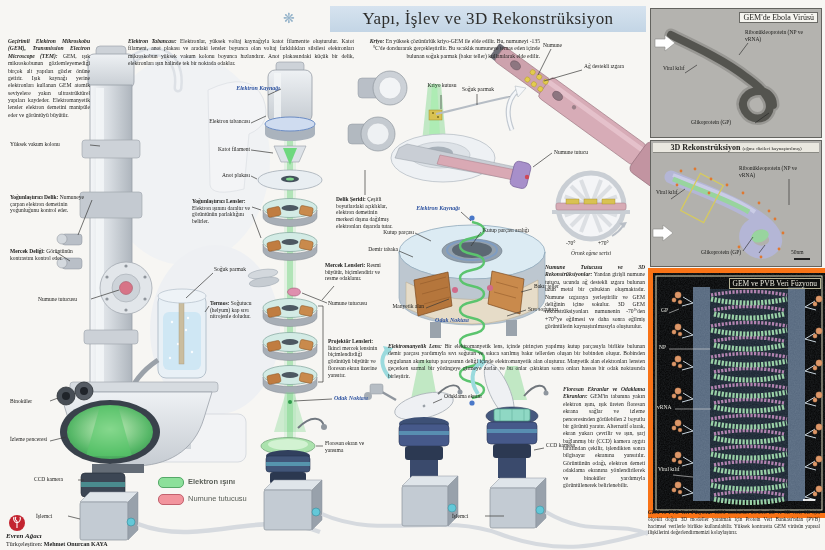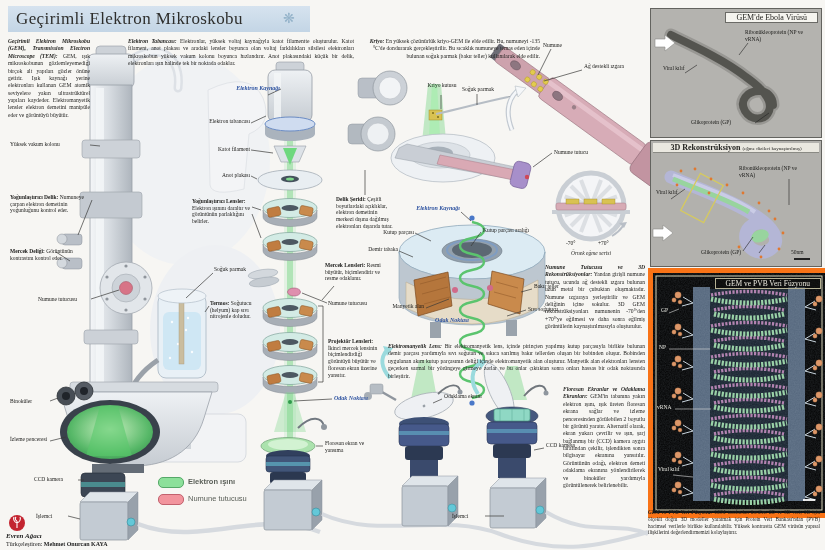--- a/index.html
+++ b/index.html
@@ -18,21 +18,21 @@
   .rt{text-align:right;}
   .ctr{text-align:center;}
   svg{display:block;}
   #art{position:absolute;left:0;top:0;z-index:1;}
   .layer{position:absolute;left:0;top:0;width:825px;height:550px;z-index:2;pointer-events:none;}
   .panel{position:absolute;z-index:2;overflow:hidden;}
   .panel .lbl{z-index:3;}
   #p-ebola{left:650px;top:8px;width:170px;height:128px;background:#b4b3af;border:1px solid #63635f;}
   #p-recon{left:650px;top:140px;width:170px;height:125px;background:#b2b1ad;border:1px solid #63635f;}
   #p-fusion{left:648px;top:268px;width:172px;height:240px;background:#000000;border:5px solid #f97316;}
-  .phead{position:absolute;background:#f5f4ef;border:1px solid #6a6a66;padding:0 10px;
+  .phead{position:absolute;background:#f5f4ef;border:1px solid #6a6a66;padding:0 3px;
          font-size:8px;color:#22221f;white-space:nowrap;}
   #recon-head{left:2px;top:2px;right:2px;background:rgba(238,236,228,.93);border:none;
               border-bottom:1px solid #8a8a84;text-align:center;font-size:8px;}
   #recon-head .sub{font-size:5px;font-weight:normal;}
   #fusion-head{right:4px;top:5px;color:#eceadf;background:rgba(15,15,12,.55);border:1px solid #b5b194;
                font-size:7.5px;}
   .wlbl{position:absolute;font-size:5.5px;line-height:1.2;color:#e9e9e2;}
   .legend-pill{position:absolute;width:24px;height:9px;border-radius:5px;z-index:2;}
   .legend-txt{position:absolute;font-family:"Liberation Sans",sans-serif;font-size:7.5px;color:#5a5f58;z-index:2;}
   .cap{position:absolute;font-size:5.2px;line-height:1.3;color:#1f1f1d;text-align:justify;z-index:2;}
@@ -357,24 +357,24 @@
         <path d="M477,94 L477,105"></path>
         <path d="M551,49 L538,75"></path>
       <path d="M582,70 L544,81"></path>
         <path d="M552,153 L533,167"></path>
       <path d="M442,399 L433,403"></path>
         <path d="M544,448 L534,450"></path>
         <path d="M485,516 L504,516"></path>
     </g>
   </svg>
 
-  <div class="band" style="left:8px;top:6px;width:302px;">
-    <span class="t">Geçirimli Elektron Mikroskobu</span>
+  <div class="flower" style="left:283px;top:10px;z-index:2;">❋</div>
+  <div class="band ctr" style="left:330px;top:6px;width:316px;">
+    <span class="t">Yapı, İşlev ve 3D Rekonstrüksiyon</span>
   </div>
-  <div class="flower" style="left:283px;top:10px;z-index:2;">❋</div>
 
   <div class="layer">
     <div class="par" style="left:8px;top:38px;width:82px;">
       <span class="b">Geçirimli Elektron Mikroskobu (GEM), Transmission Electron Microscope (TEM):</span> <span>GEM, ışık mikroskobunun gözlemleyemediği birçok alt yapıları gözler önüne getirir. Işık kaynağı yerine elektronları kullanan GEM atomik seviyelere yakın ultrastrüktürel yapıları kaydeder. Elektromanyetik lensler elektron demetini manipüle eder ve görüntüyü büyütür.</span></div>
     <div class="par" style="left:128px;top:38px;width:226px;">
       <span class="b">Elektron Tabancası:</span> <span>Elektronlar, yüksek voltaj kaynağıyla katot filamentte oluşturulur. Katot filament, anot plakası ve aradaki lensler boyunca olan voltaj farklılıkları silsilesi elektronları mikroskobun yüksek vakum kolonu boyunca hızlandırır. Anot plakasındaki küçük bir delik, elektronları ışın halinde tek bir noktada odaklar.</span></div>
     <div class="par rt" style="left:362px;top:38px;width:178px;">
       <span class="b">Kriyo:</span> <span>En yüksek çözünürlük kriyo-GEM ile elde edilir. Bu, numuneyi -135 °C'de dondurarak gerçekleştirilir. Bu sıcaklık numuneye temas eden içinde bulunan soğuk parmak (bakır teller) kullanılarak elde edilir.</span></div>
     <div class="par" style="left:545px;top:264px;width:100px;">
       <span class="b">Numune Tutucusu ve 3D Rekonstrüksiyonlar:</span> <span>Yandan girişli numune tutucu, ucunda ağ destekli ızgara bulunan uzun metal bir çubuktan oluşmaktadır. Numune ızgaraya yerleştirilir ve GEM deliğinin içine sokulur. 3D GEM rekonstrüksiyonları numunenin -70°'den +70°'ye eğilmesi ve daha sonra eğilmiş görüntülerin kaynaştırılmasıyla oluşturulur.</span></div>

